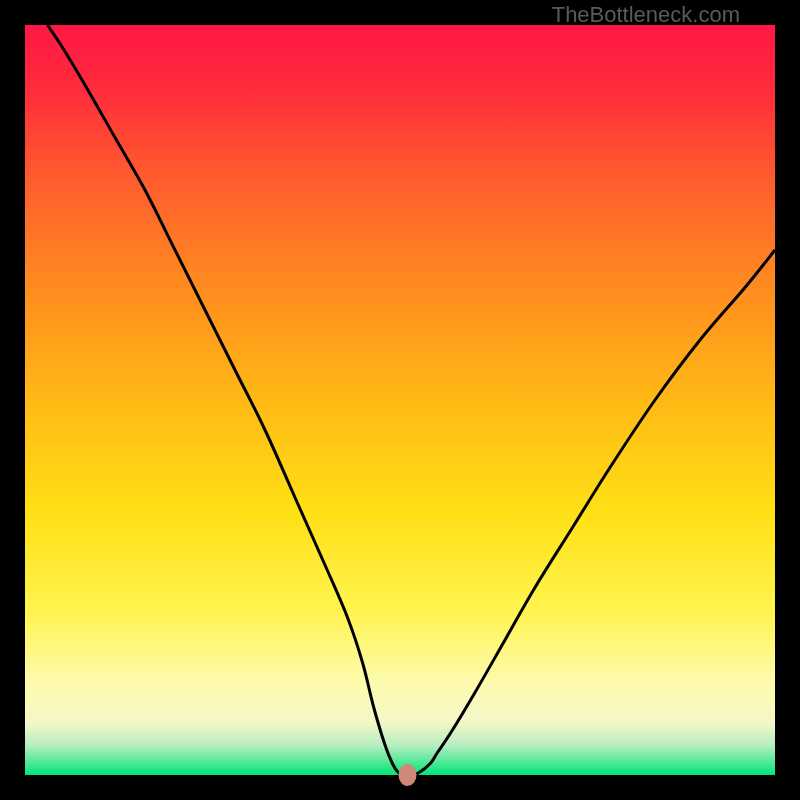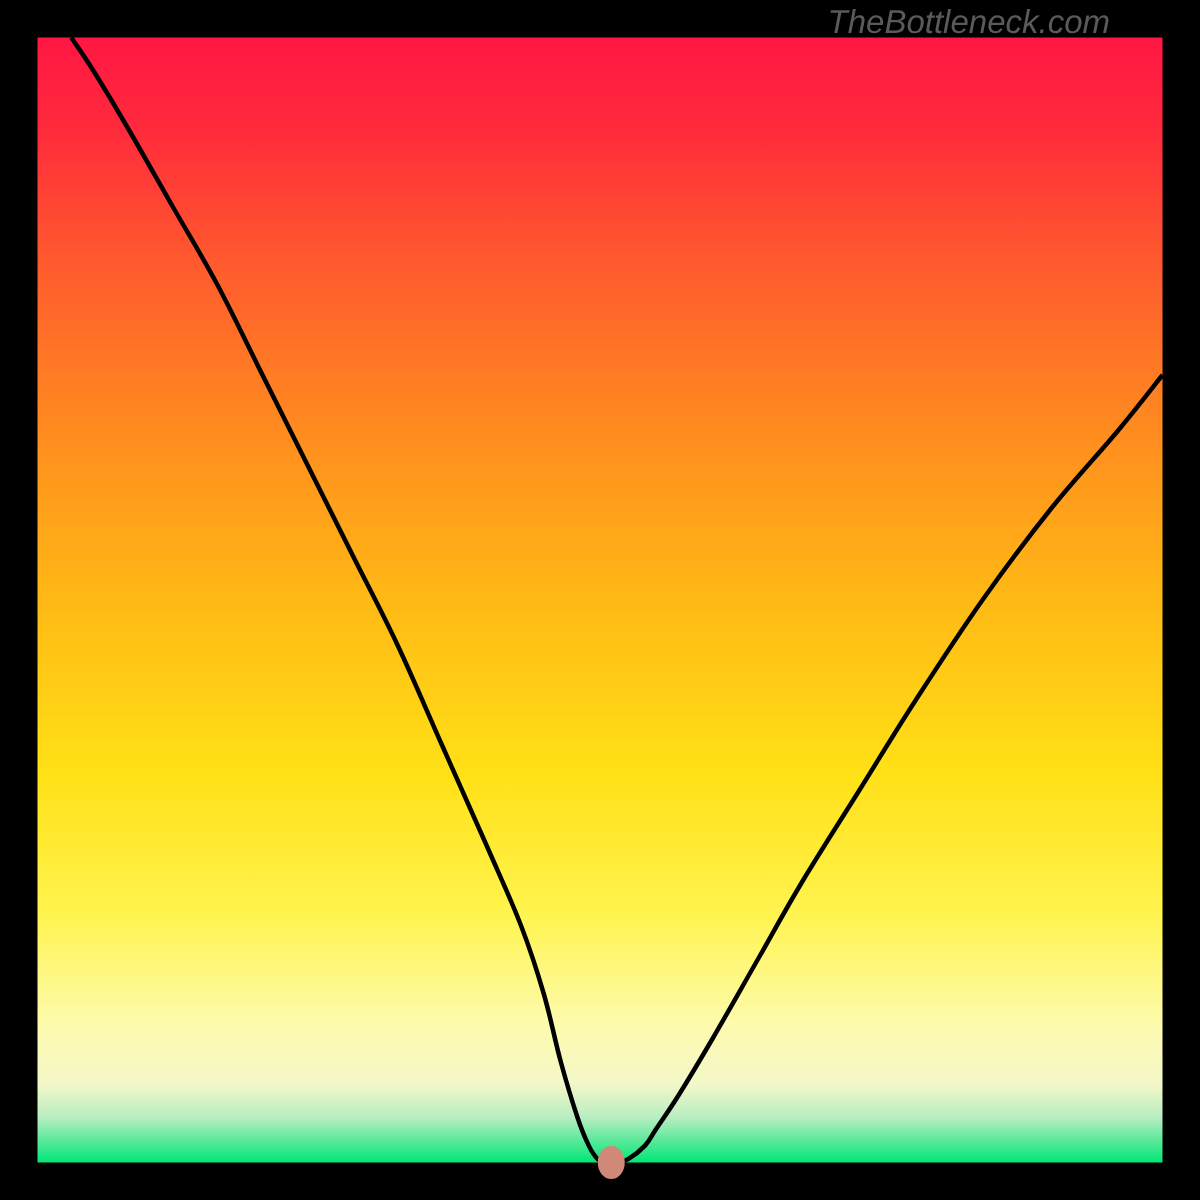--- a/index.html
+++ b/index.html
@@ -7,21 +7,20 @@
     padding: 0;
     background: #ffffff;
     width: 800px;
     height: 800px;
     overflow: hidden;
   }
   .chart-container {
     position: relative;
     width: 750px;
     height: 800px;
-    font-style: italic;
   }
   .attribution {
     position: absolute;
     top: 2px;
     right: 10px;
     font-family: Arial, Helvetica, sans-serif;
     font-size: 22px;
     color: #5a5a5a;
     font-weight: 500;
     z-index: 10;

